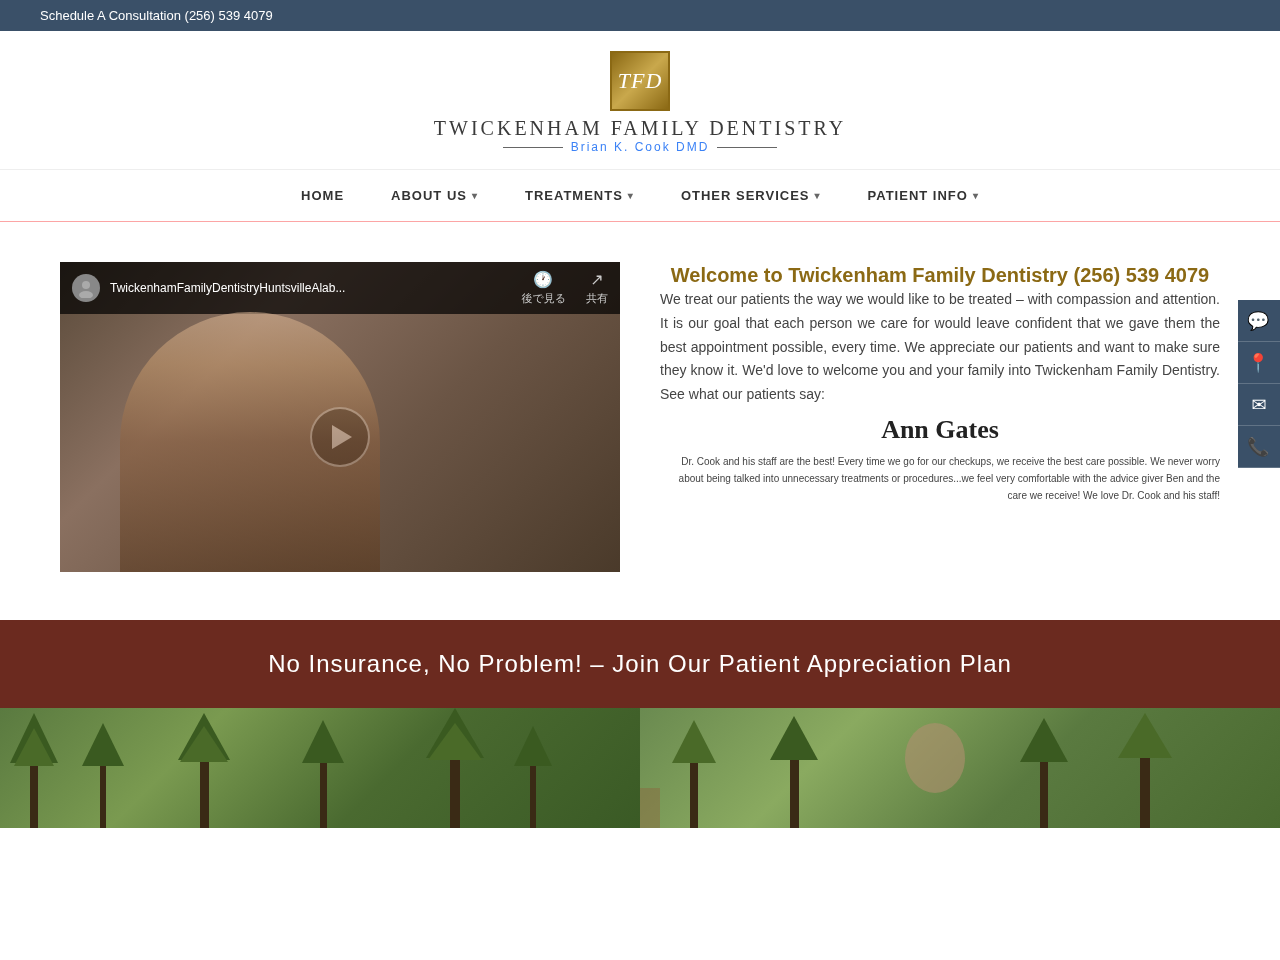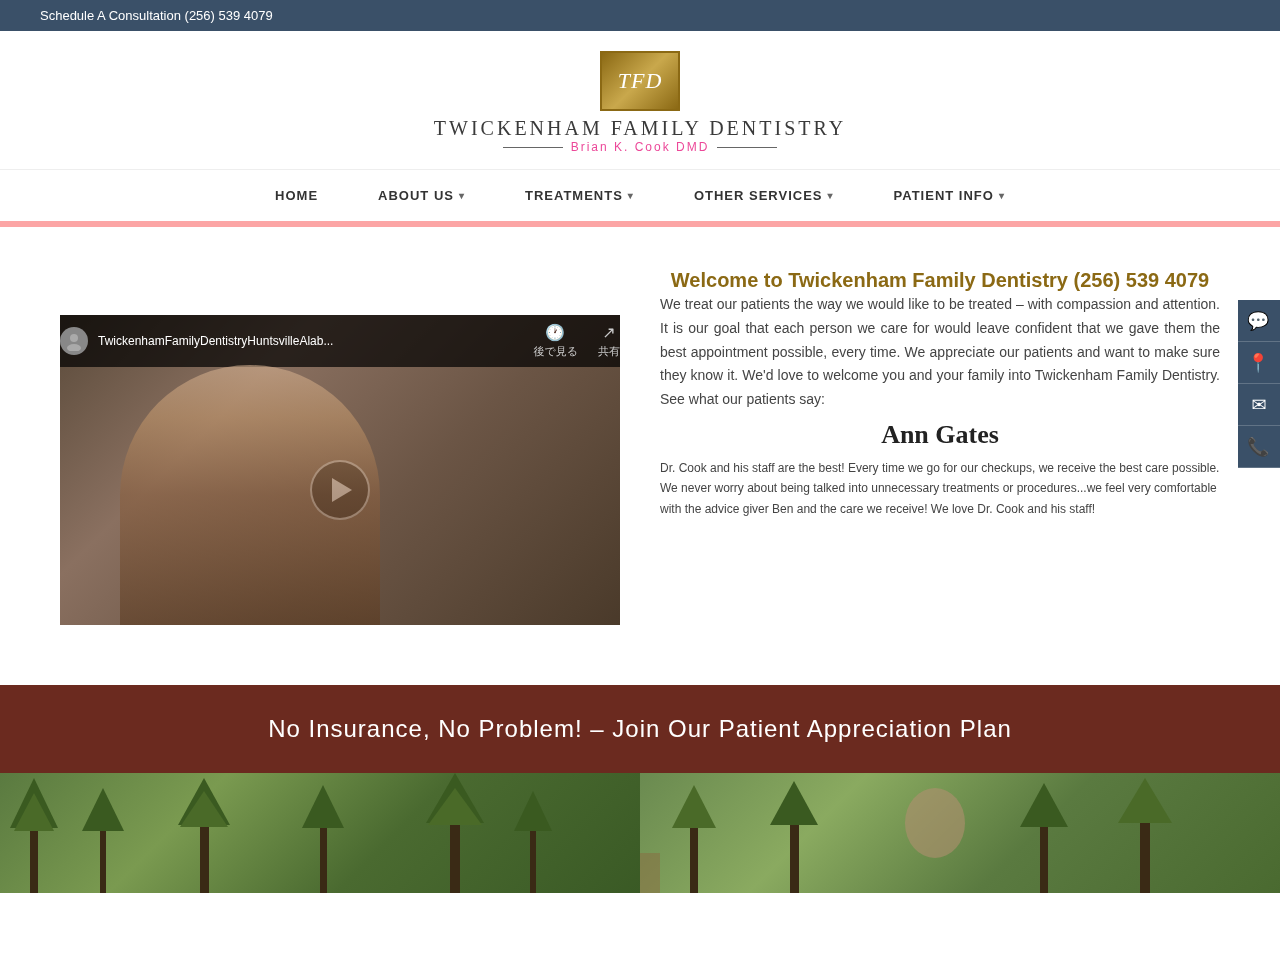--- a/index.html
+++ b/index.html
@@ -21,21 +21,21 @@
       align-items: center;
       padding: 20px 0 15px;
       border-bottom: 1px solid #eee;
     }
     .logo-container {
       display: flex;
       flex-direction: column;
       align-items: center;
     }
     .logo-box {
-      width: 80px;
+      width: 60px;
       height: 60px;
       background: linear-gradient(135deg, #8B6914 0%, #c9a84c 50%, #8B6914 100%);
       border: 2px solid #8B6914;
       display: flex;
       align-items: center;
       justify-content: center;
       font-family: 'Times New Roman', serif;
       font-size: 22px;
       color: #fff;
       font-style: italic;
@@ -45,42 +45,42 @@
       font-family: 'Times New Roman', serif;
       font-size: 20px;
       letter-spacing: 3px;
       color: #3a3a3a;
       text-transform: uppercase;
       margin-top: 6px;
     }
     .logo-subtitle {
       font-family: Arial, sans-serif;
       font-size: 12px;
-      color: #ec4899;
+      color: #3b82f6;
       letter-spacing: 2px;
       display: flex;
       align-items: center;
       gap: 8px;
     }
     .logo-subtitle::before, .logo-subtitle::after {
       content: '';
       display: inline-block;
       width: 60px;
       height: 1px;
       background: #666;
     }
 
     
     .nav {
       display: flex;
       justify-content: center;
       align-items: center;
       padding: 0;
-      border-bottom: 6px solid #fca5a5;
-      gap: 16px;
+      border-bottom: 1px solid #fca5a5;
+      gap: 3px;
     }
     .nav-item {
       display: flex;
       align-items: center;
       padding: 18px 22px;
       font-family: Arial, sans-serif;
       font-size: 13px;
       font-weight: bold;
       letter-spacing: 1px;
       color: #333;
@@ -111,23 +111,22 @@
       width: 560px;
       height: 310px;
       background: linear-gradient(135deg, #5a4a3a 0%, #8a7060 30%, #6b5545 60%, #4a3a2a 100%);
       position: relative;
       cursor: pointer;
     }
     .video-top-bar {
       background: rgba(0,0,0,0.7);
       display: flex;
       align-items: center;
-      padding: 8px 0;
+      padding: 8px 12px;
       gap: 10px;
-      margin-top: 48px;
     }
     .video-avatar {
       width: 28px;
       height: 28px;
       border-radius: 50%;
       background: #888;
       display: flex;
       align-items: center;
       justify-content: center;
       color: #ccc;
@@ -205,31 +204,31 @@
     .testimonial-name {
       font-family: Georgia, serif;
       font-size: 26px;
       font-weight: bold;
       text-align: center;
       color: #222;
       margin-bottom: 8px;
     }
     .testimonial-text {
       font-family: Arial, sans-serif;
-      font-size: 12px;
+      font-size: 10px;
       line-height: 1.7;
       color: #444;
-      text-align: left;
+      text-align: right;
     }
 
     
     .banner {
       background: #6b2a1f;
       padding: 30px 60px;
-      margin-top: 20px;
+      margin-top: 8px;
     }
     .banner-text {
       font-family: Arial, sans-serif;
       font-size: 24px;
       color: #fff;
       text-align: center;
       font-weight: 300;
       letter-spacing: 1px;
     }
 

